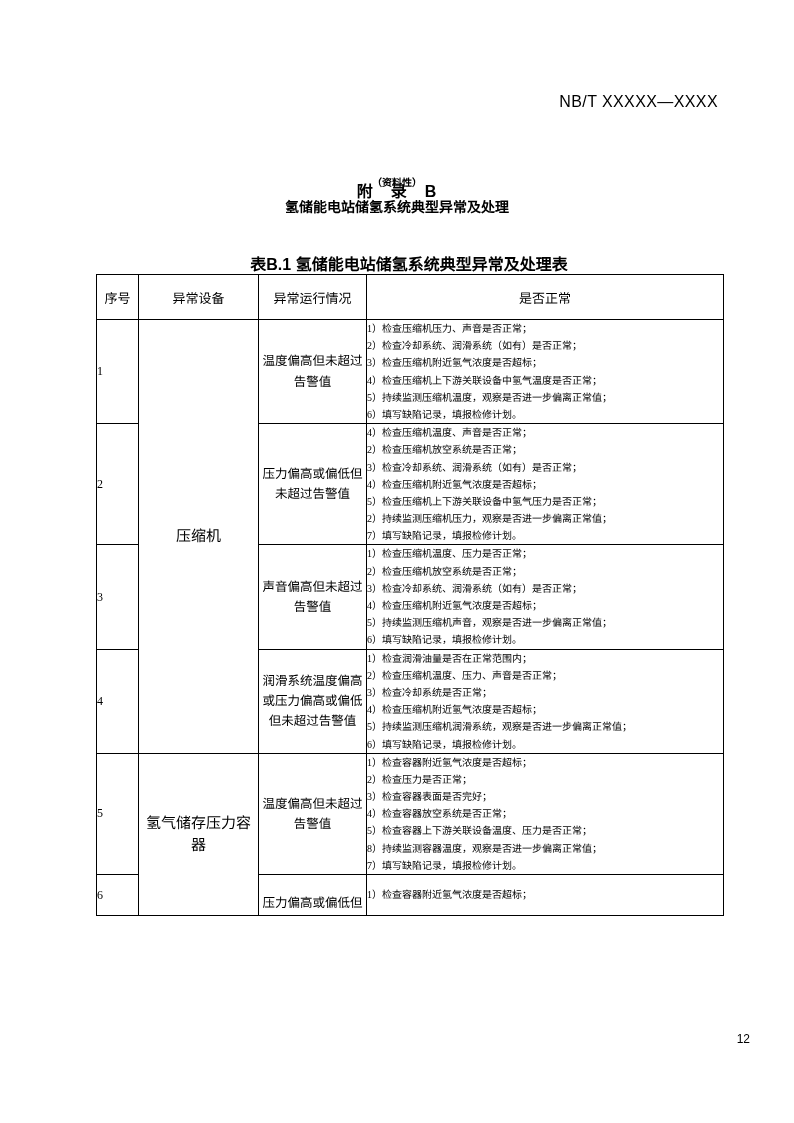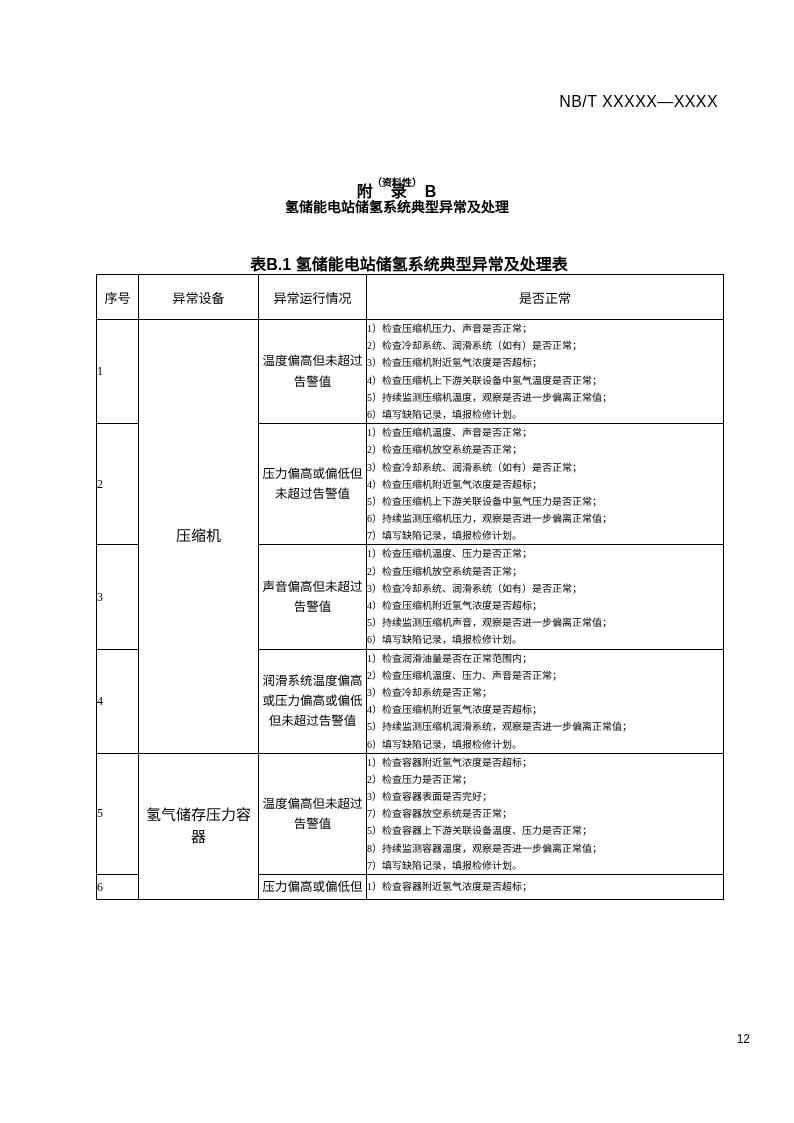--- a/index.html
+++ b/index.html
@@ -154,21 +154,21 @@
   }
   
   tr.clipped td {
     height: 22px;
   }
   tr.clipped .cell-method li {
     line-height: 1.55;
   }
   tr.clipped .cell-cond {
     vertical-align: top;
-    padding-top: 2px;
+    padding-top: 18px;
   }
 
   
   .folio {
     position: absolute;
     top: 1032px;
     left: 0;
     width: 794px;
     text-align: right;
     padding-right: 44px;
@@ -221,26 +221,26 @@
                 <li>5）持续监测压缩机温度，观察是否进一步偏离正常值；</li>
                 <li>6）填写缺陷记录，填报检修计划。</li>
               </ol>
             </td>
           </tr>
           <tr>
             <td class="cell-no">2</td>
             <td class="cell-cond">压力偏高或偏低但未超过告警值</td>
             <td class="cell-method">
               <ol>
-                <li>1）检查压缩机温度、声音是否正常；</li>
+                <li>4）检查压缩机温度、声音是否正常；</li>
                 <li>2）检查压缩机放空系统是否正常；</li>
                 <li>3）检查冷却系统、润滑系统（如有）是否正常；</li>
                 <li>4）检查压缩机附近氢气浓度是否超标；</li>
                 <li>5）检查压缩机上下游关联设备中氢气压力是否正常；</li>
-                <li>6）持续监测压缩机压力，观察是否进一步偏离正常值；</li>
+                <li>2）持续监测压缩机压力，观察是否进一步偏离正常值；</li>
                 <li>7）填写缺陷记录，填报检修计划。</li>
               </ol>
             </td>
           </tr>
           <tr>
             <td class="cell-no">3</td>
             <td class="cell-cond">声音偏高但未超过告警值</td>
             <td class="cell-method">
               <ol>
                 <li>1）检查压缩机温度、压力是否正常；</li>
@@ -268,21 +268,21 @@
           </tr>
           <tr>
             <td class="cell-no">5</td>
             <td class="cell-equip" rowspan="2">氢气储存压力容器</td>
             <td class="cell-cond">温度偏高但未超过告警值</td>
             <td class="cell-method">
               <ol>
                 <li>1）检查容器附近氢气浓度是否超标；</li>
                 <li>2）检查压力是否正常；</li>
                 <li>3）检查容器表面是否完好；</li>
-                <li>7）检查容器放空系统是否正常；</li>
+                <li>4）检查容器放空系统是否正常；</li>
                 <li>5）检查容器上下游关联设备温度、压力是否正常；</li>
                 <li>8）持续监测容器温度，观察是否进一步偏离正常值；</li>
                 <li>7）填写缺陷记录，填报检修计划。</li>
               </ol>
             </td>
           </tr>
           <tr class="clipped">
             <td class="cell-no">6</td>
             <td class="cell-cond">压力偏高或偏低但</td>
             <td class="cell-method">

